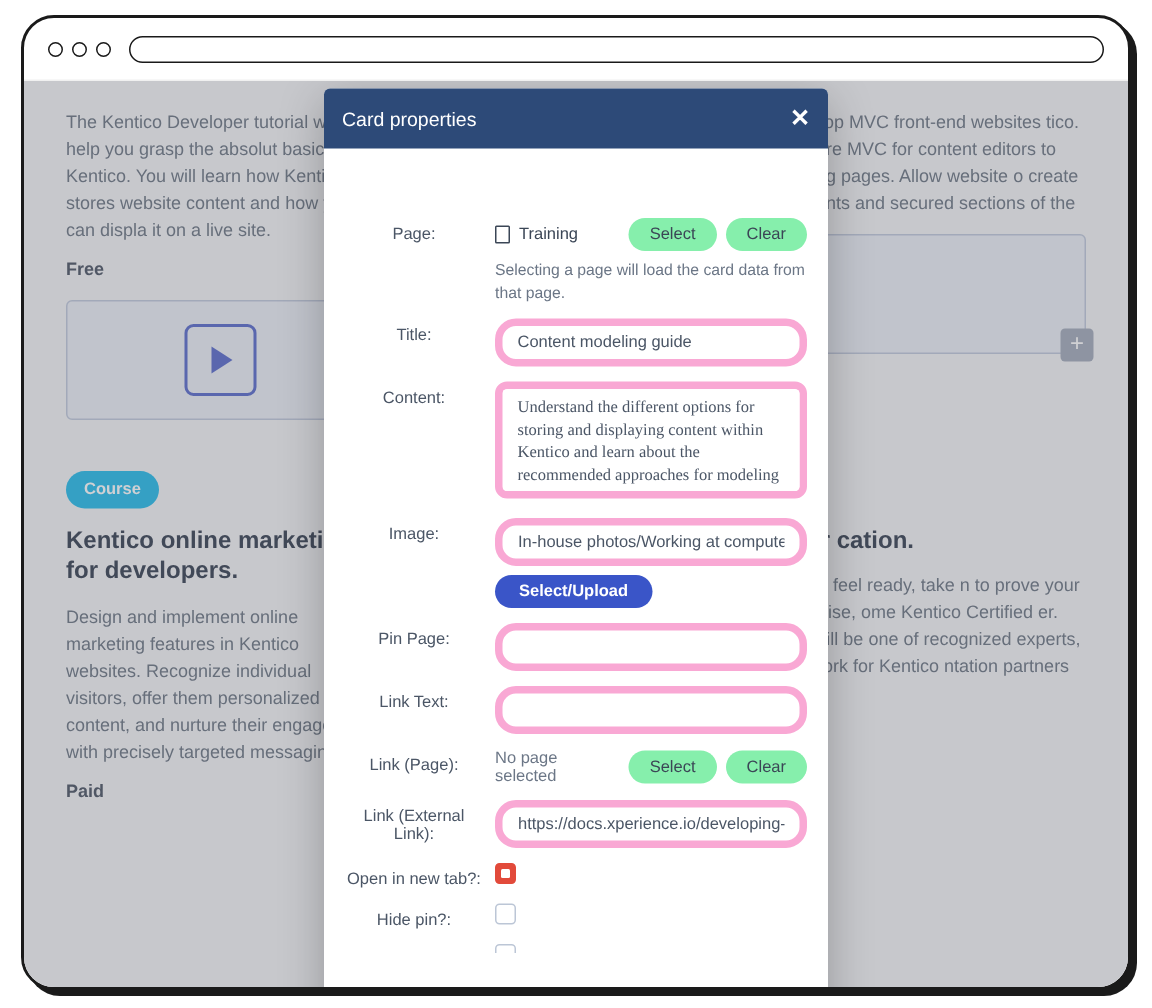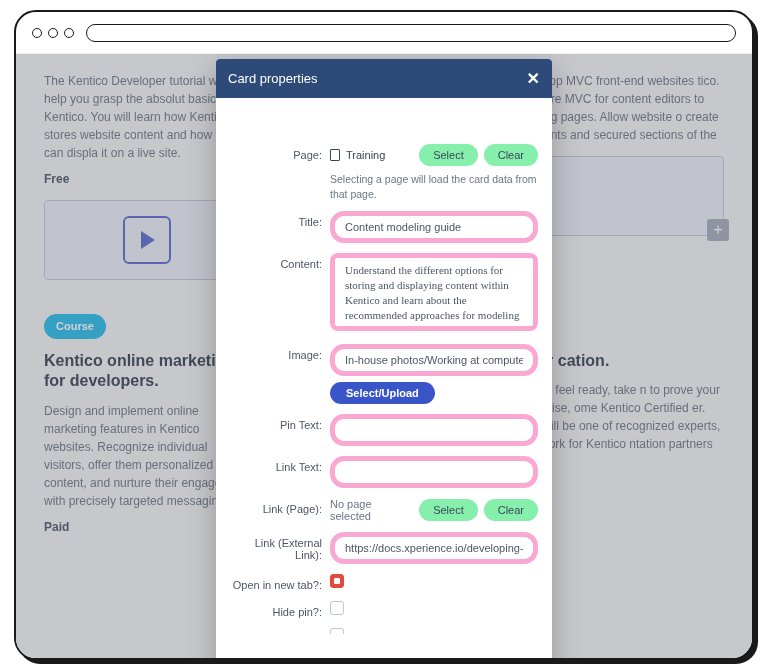--- a/index.html
+++ b/index.html
@@ -29,21 +29,21 @@
   
   .modal {
     position: absolute; left: 50%; top: 5px; transform: translateX(-50%);
     width: 336px; background: #fff; border-radius: 4px; box-shadow: 0 8px 30px rgba(0,0,0,0.25);
     display: flex; flex-direction: column; z-index: 10; gap: 36px;
   }
   .modal-header { background: #2d4a78; color: #fff; padding: 10px 12px; font-size: 13px; border-radius: 4px 4px 0 0; display: flex; justify-content: space-between; align-items: center; }
   .close-x { cursor: pointer; font-size: 16px; font-weight: bold; }
   .modal-body { padding: 10px 14px 6px; font-size: 12px; color: #3b4656; max-height: 500px; overflow-y: auto; }
   .form-row { display: flex; align-items: flex-start; margin-bottom: 10px; gap: 8px; }
-  .form-label { width: 92px; text-align: right; font-size: 11px; color: #4b5666; padding-top: 5px; flex-shrink: 0; }
+  .form-label { width: 92px; text-align: center; font-size: 11px; color: #4b5666; padding-top: 5px; flex-shrink: 0; }
   .form-ctrl { flex: 1; }
   .pill-input, .pill-select, .pill-area {
     width: 100%; border: 5px solid #f9a8d4; border-radius: 14px; padding: 5px 10px;
     font-size: 11px; color: #4b5666; background: #fff; font-family: inherit;
   }
   .pill-select { appearance: none; background: #fff; position: relative; }
   .select-wrap { position: relative; }
   .select-wrap::after { content: "▾"; position: absolute; right: 10px; top: 5px; font-size: 10px; color: #4b5666; pointer-events: none; }
   .pill-area { border-radius: 8px; height: 78px; resize: none; font-family: Georgia, serif; line-height: 1.35; }
   .note { font-size: 10.5px; color: #6b7686; margin-top: 6px; line-height: 1.4; }
@@ -148,21 +148,21 @@
           <div class="form-label">Image:</div>
           <div class="form-ctrl">
             <input class="pill-input" value="In-house photos/Working at computer/Kenti..." style="">
             <div style="margin-top:6px">
               <button class="btn-pri">Select/Upload</button>
             </div>
           </div>
         </div>
 
         <div class="form-row">
-          <div class="form-label">Pin Text:</div>
+          <div class="form-label">Pin Page:</div>
           <div class="form-ctrl">
             <input class="pill-input" value="" style="">
           </div>
         </div>
 
         <div class="form-row">
           <div class="form-label">Link Text:</div>
           <div class="form-ctrl">
             <input class="pill-input" value="" style="">
           </div>

